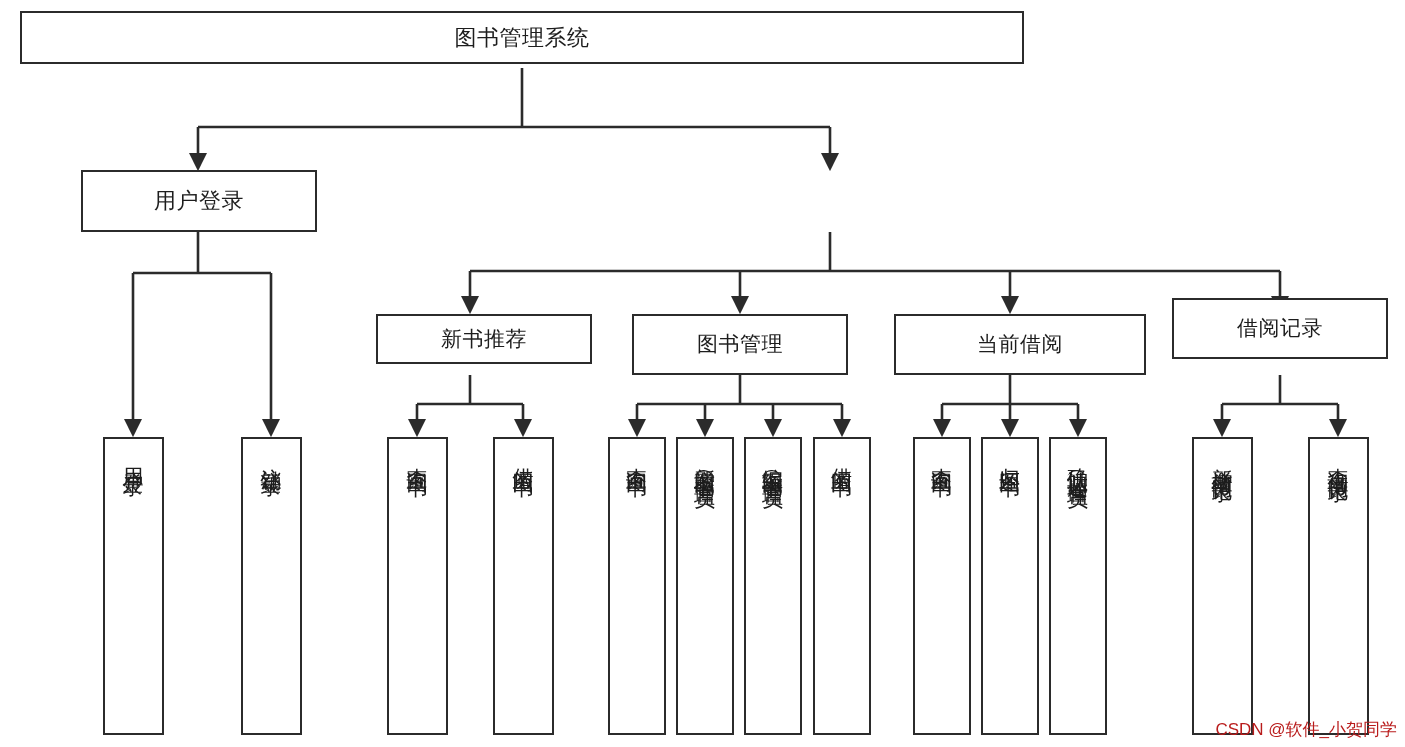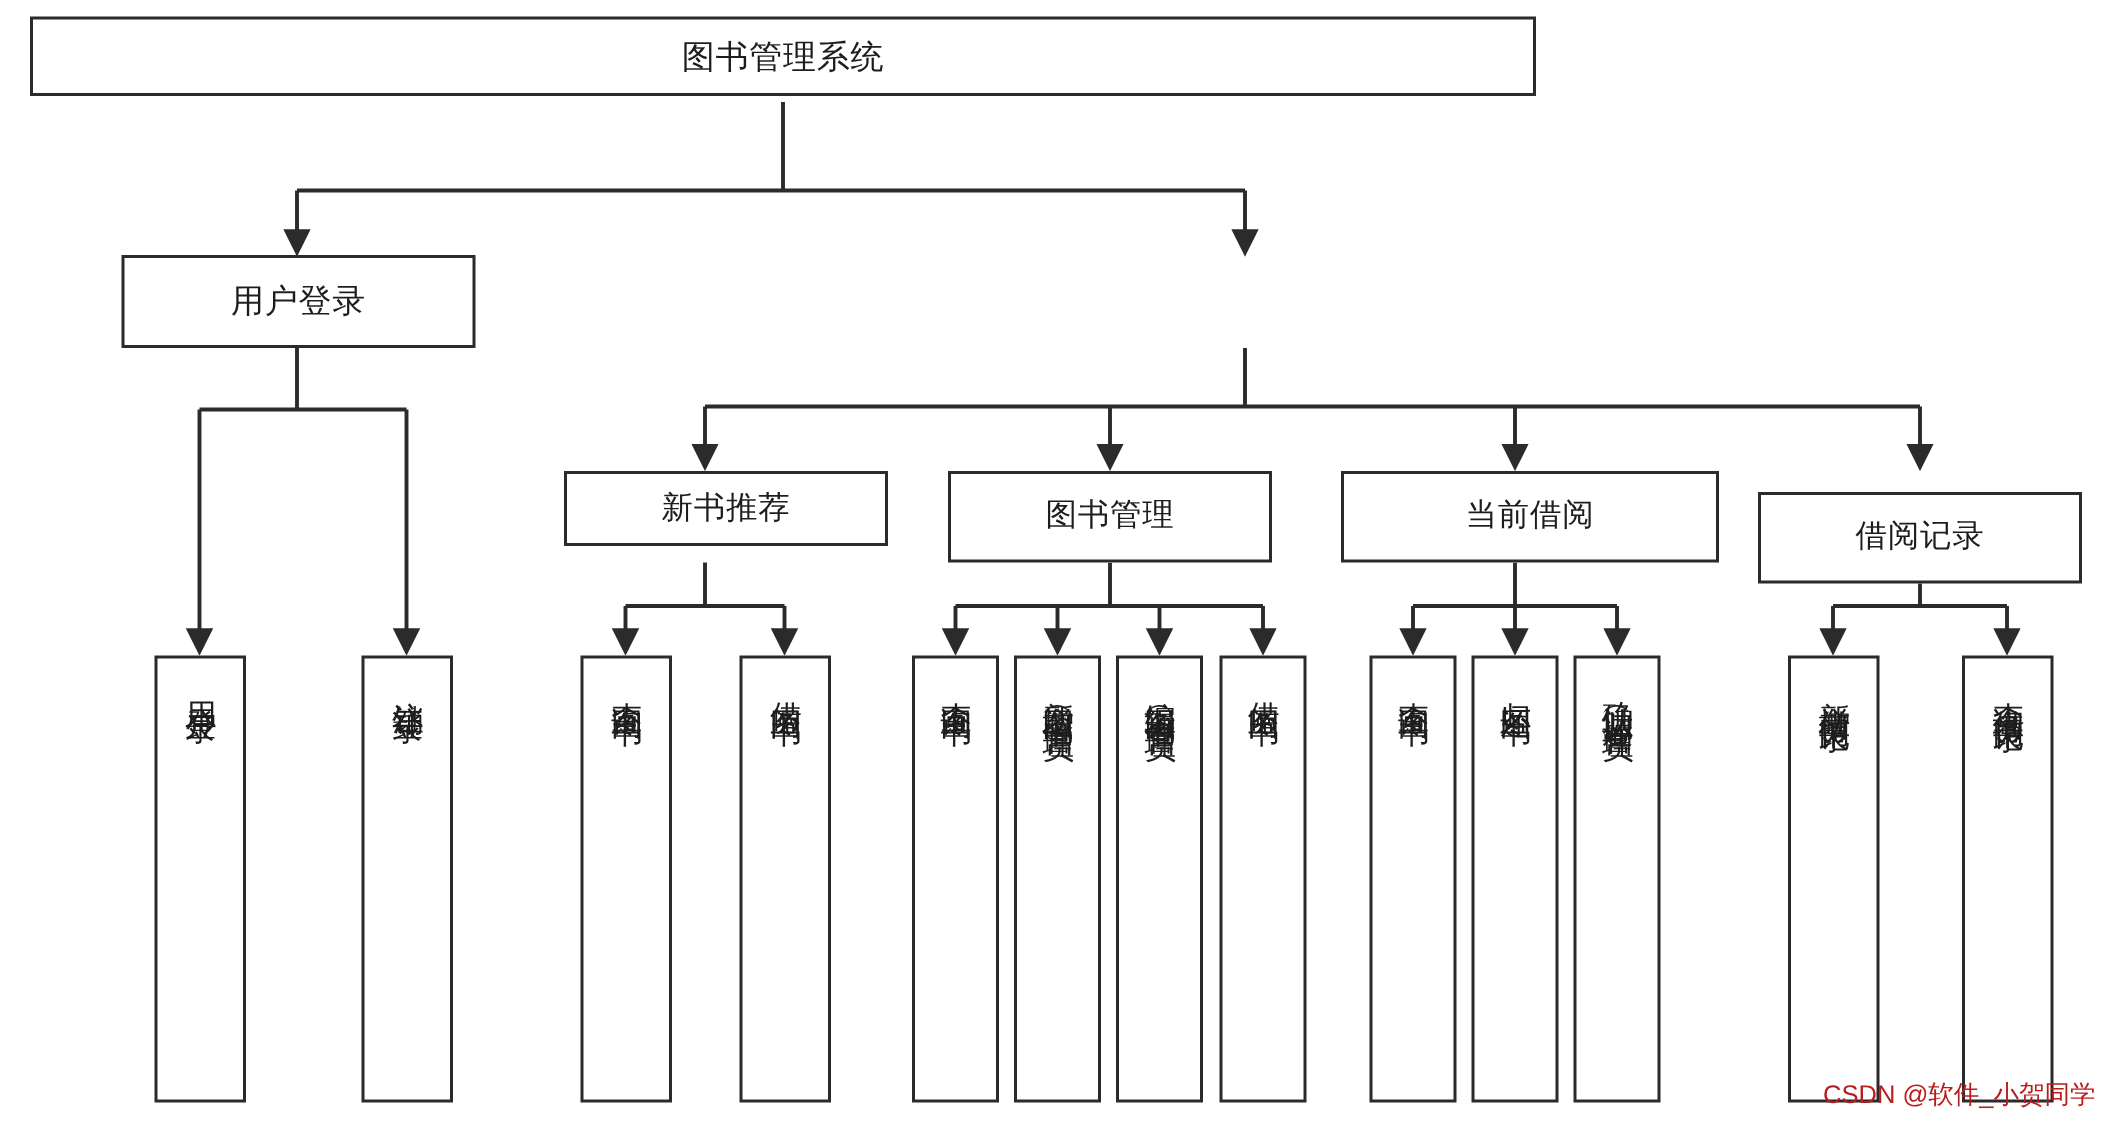--- a/index.html
+++ b/index.html
@@ -147,21 +147,21 @@
   </div>
 
   <div class="node level3" style="left:632px; top:314px; width:216px; height:61px;">
     <span class="node-label">图书管理</span>
   </div>
 
   <div class="node level3" style="left:894px; top:314px; width:252px; height:61px;">
     <span class="node-label">当前借阅</span>
   </div>
 
-  <div class="node level3" style="left:1172px; top:328px; width:216px; height:61px;">
+  <div class="node level3" style="left:1172px; top:298px; width:216px; height:61px;">
     <span class="node-label">借阅记录</span>
   </div>
 
   <div class="node vertical" style="left:103px; top:437px; width:61px; height:298px;">
     <span class="node-label">用户登录</span>
   </div>
 
   <div class="node vertical" style="left:241px; top:437px; width:61px; height:298px;">
     <span class="node-label">注销登录</span>
   </div>

